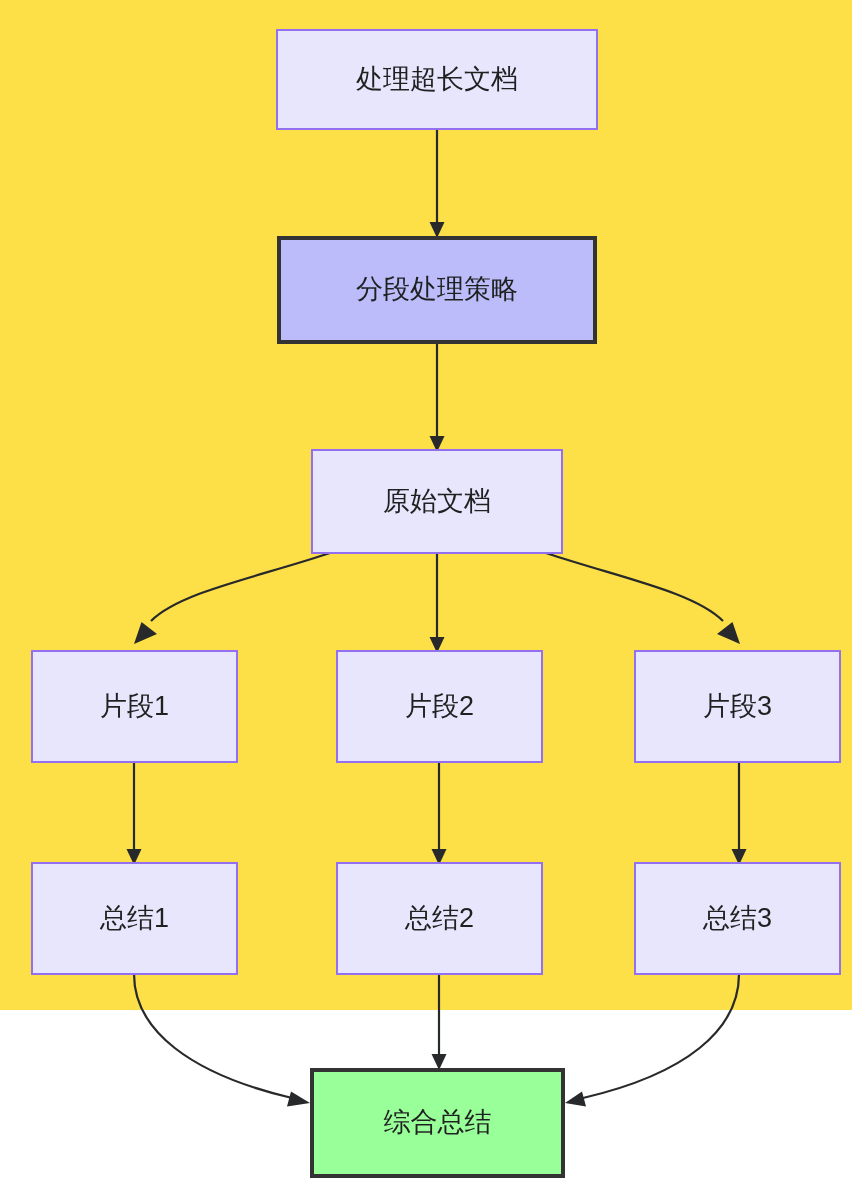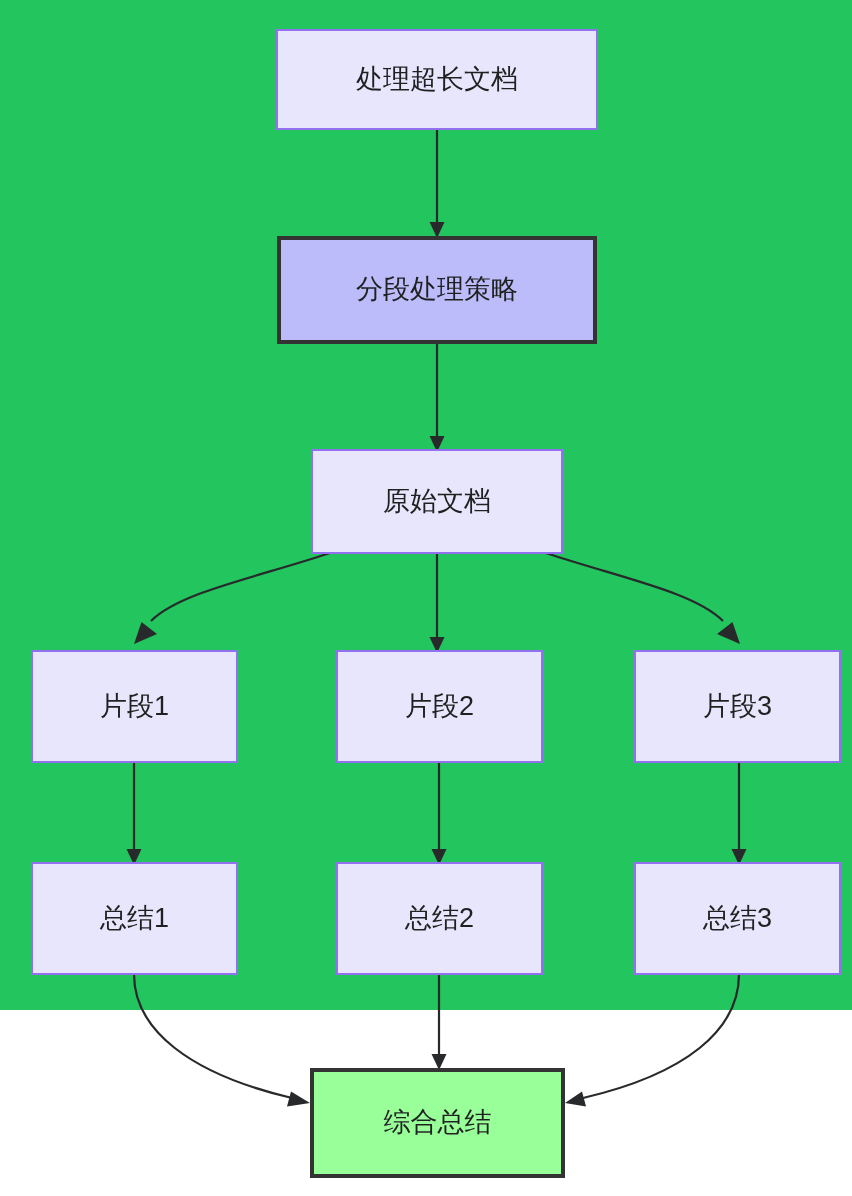--- a/index.html
+++ b/index.html
@@ -11,21 +11,21 @@
   body {
     width: 852px;
     height: 1196px;
     overflow: hidden;
     font-family: "Liberation Sans", "DejaVu Sans", sans-serif;
   }
   #diagram-root {
     position: relative;
     width: 852px;
     height: 1010px;
-    background: #22c55e;
+    background: #fde047;
   }
   #flow-svg {
     position: absolute;
     top: 0;
     left: 0;
     width: 852px;
     height: 1196px;
     display: block;
   }
   .node-rect {

